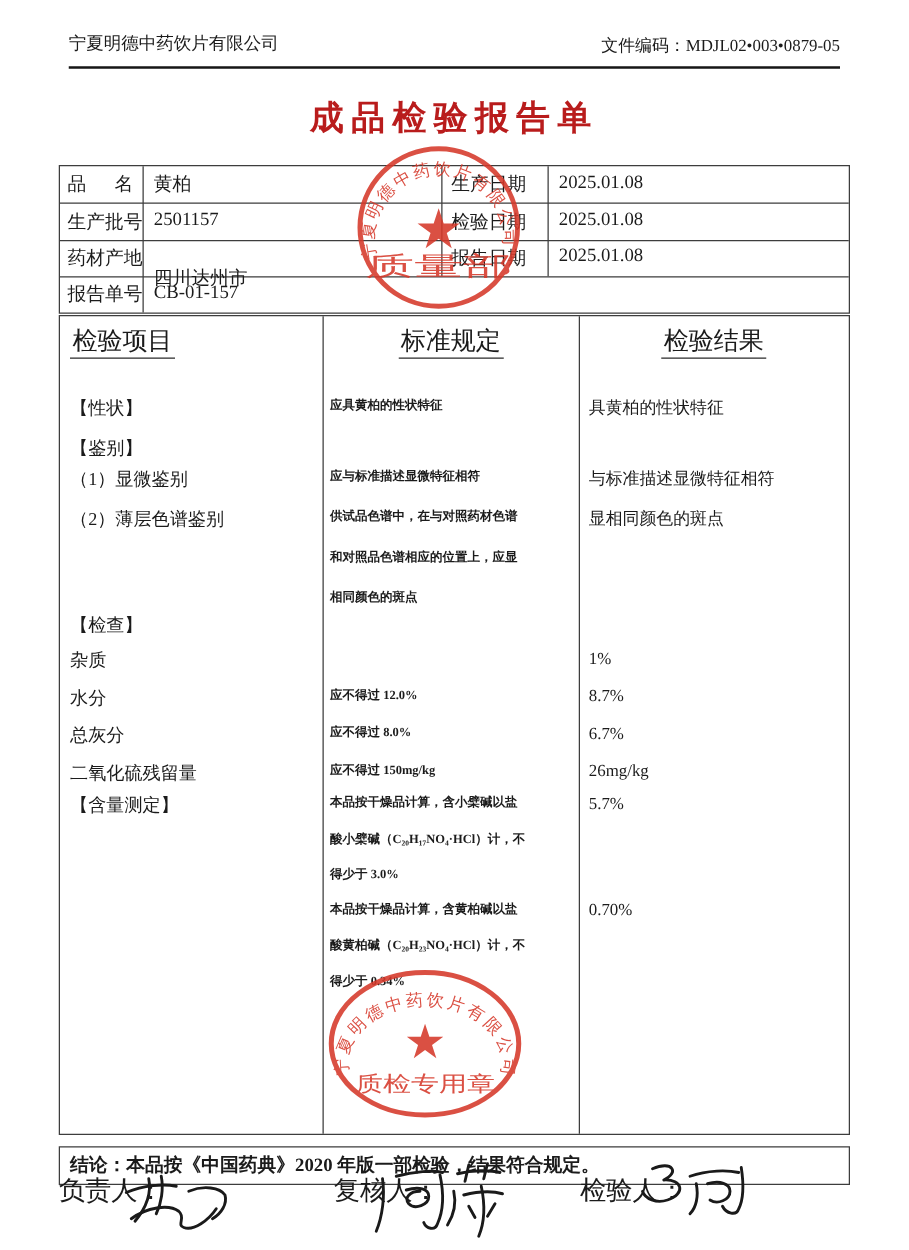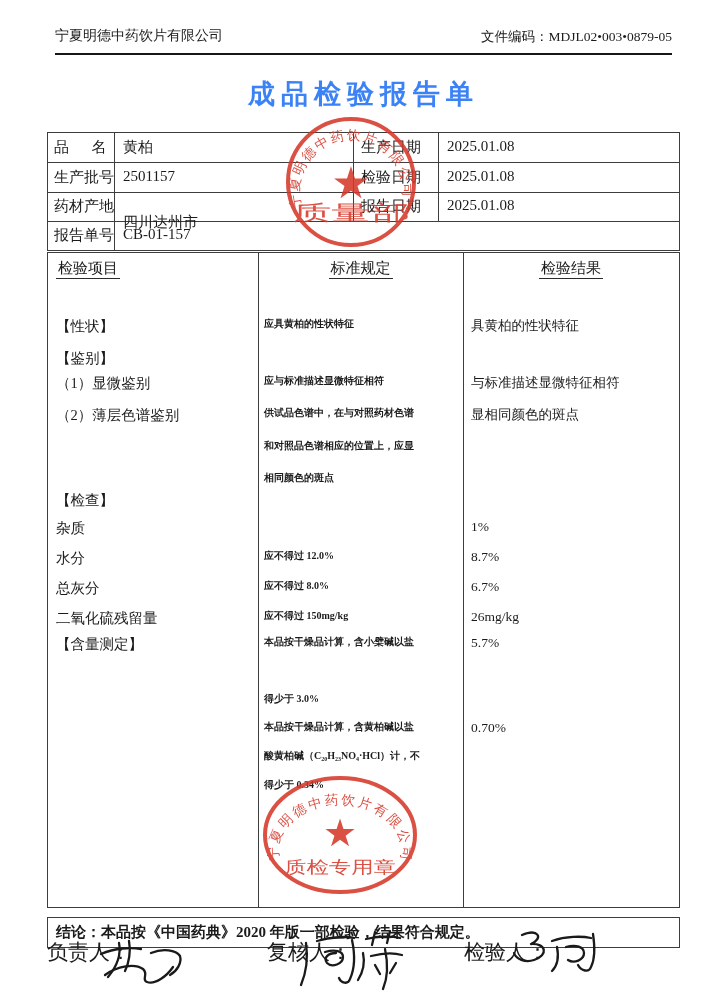--- a/index.html
+++ b/index.html
@@ -2,28 +2,28 @@
 <html><head>
 <meta charset="utf-8">
 <style>
   html,body{margin:0;padding:0;background:#fff;}
   .page{position:relative;width:727px;height:1000px;background:#ffffff;
         font-family:"Liberation Serif","DejaVu Serif",serif;color:#1b1b1b;overflow:hidden;}
   .ln{position:absolute;white-space:pre;line-height:1.15;}
   .fs14{font-size:14px;}
   .hdr-rule{position:absolute;left:55px;top:53px;width:617px;height:2px;background:#161616;}
   .title{position:absolute;left:0;top:76px;width:727px;text-align:center;
-         font-size:27px;font-weight:bold;letter-spacing:6px;color:#3b82f6;}
+         font-size:27px;font-weight:bold;letter-spacing:6px;color:#b91c1c;}
   .info-table{position:absolute;left:47px;top:132px;width:631px;height:117px;border:1px solid #3d3d3d;}
   .main-table{position:absolute;left:47px;top:252px;width:631px;height:654px;border:1px solid #3d3d3d;}
   .vline,.hline{position:absolute;background:#3d3d3d;}
   .vline{width:1px;}
   .hline{height:1px;}
   .cell{position:absolute;white-space:pre;font-size:15px;}
-  .colhead{position:absolute;top:6px;font-size:15px;}
+  .colhead{position:absolute;top:6px;font-size:20px;}
   .colhead span{border-bottom:1px solid #2a2a2a;padding:0 2px 2px 2px;}
   .item{position:absolute;left:8px;font-size:14.5px;white-space:pre;}
   .std{position:absolute;left:216px;width:200px;font-size:10px;white-space:pre;font-weight:bold;}
   .res{position:absolute;left:423px;font-size:13.5px;white-space:pre;}
   .conclusion{position:absolute;left:47px;top:905px;width:631px;height:29px;border:1px solid #3d3d3d;margin-top:12px;}
   .conclusion .txt{position:absolute;left:8px;top:5px;font-size:15px;font-weight:bold;white-space:pre;}
   .signer{position:absolute;top:938px;font-size:21px;white-space:pre;}
   .stamp{position:absolute;opacity:.88;z-index:6;pointer-events:none;}
   .sig{position:absolute;z-index:4;}
   .sig path{fill:none;stroke:#1a1a1a;stroke-width:2.3;stroke-linecap:round;stroke-linejoin:round;}
@@ -85,20 +85,21 @@
 
     <div class="std" style="top:64px;">应具黄柏的性状特征</div>
     <div class="std" style="top:121px;">应与标准描述显微特征相符</div>
     <div class="std" style="top:153px;">供试品色谱中，在与对照药材色谱</div>
     <div class="std" style="top:186px;">和对照品色谱相应的位置上，应显</div>
     <div class="std" style="top:218px;">相同颜色的斑点</div>
     <div class="std" style="top:296px;">应不得过 12.0%</div>
     <div class="std" style="top:326px;">应不得过 8.0%</div>
     <div class="std" style="top:356px;">应不得过 150mg/kg</div>
     <div class="std" style="top:382px;">本品按干燥品计算，含小檗碱以盐</div>
+    <div class="std" style="top:411px;">酸小檗碱（C₂₀H₁₇NO₄·HCl）计，不</div>
     <div class="std" style="top:439px;">得少于 3.0%</div>
     <div class="std" style="top:467px;">本品按干燥品计算，含黄柏碱以盐</div>
     <div class="std" style="top:496px;">酸黄柏碱（C₂₀H₂₃NO₄·HCl）计，不</div>
     <div class="std" style="top:525px;">得少于 0.34%</div>
 
     <div class="res" style="top:64px;">具黄柏的性状特征</div>
     <div class="res" style="top:121px;">与标准描述显微特征相符</div>
     <div class="res" style="top:153px;">显相同颜色的斑点</div>
     <div class="res" style="top:266px;">1%</div>
     <div class="res" style="top:296px;">8.7%</div>

